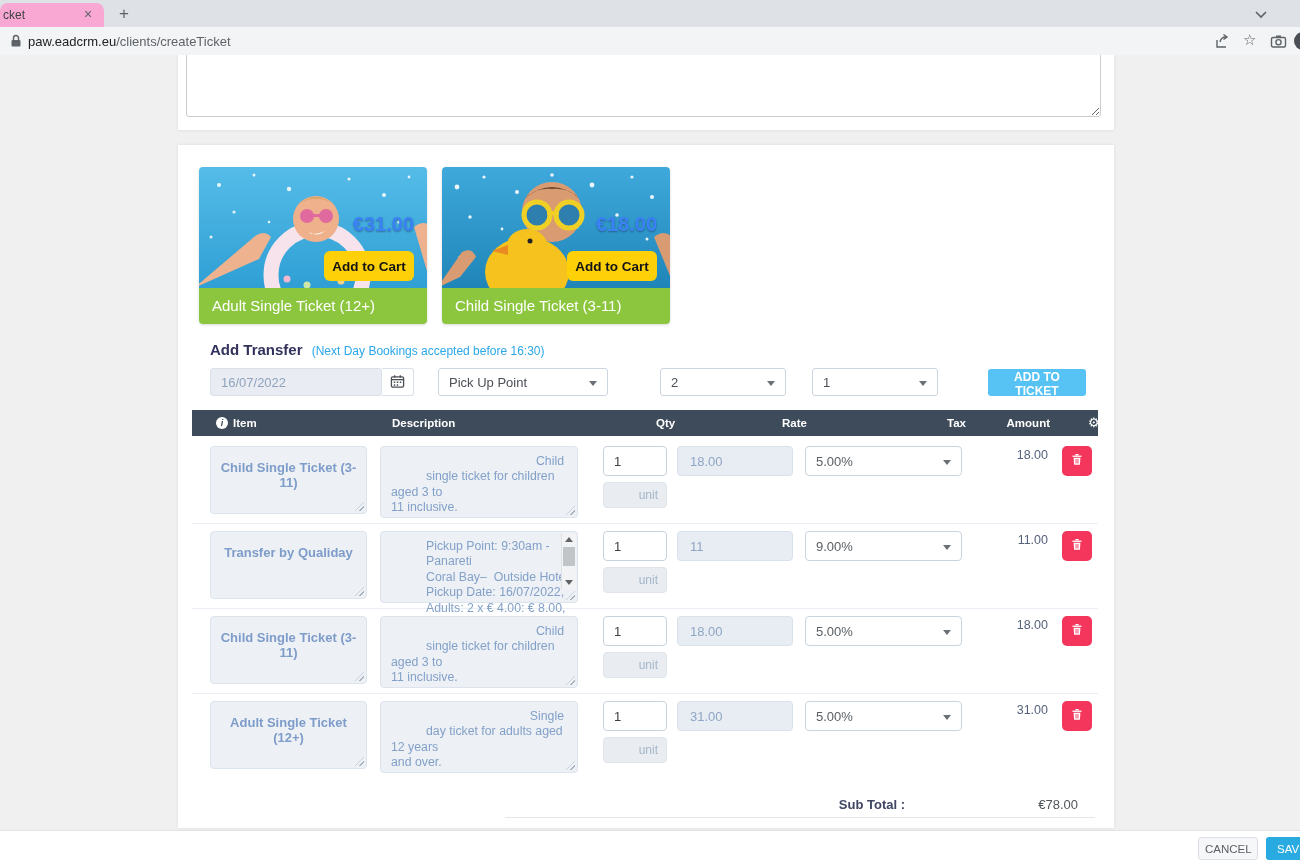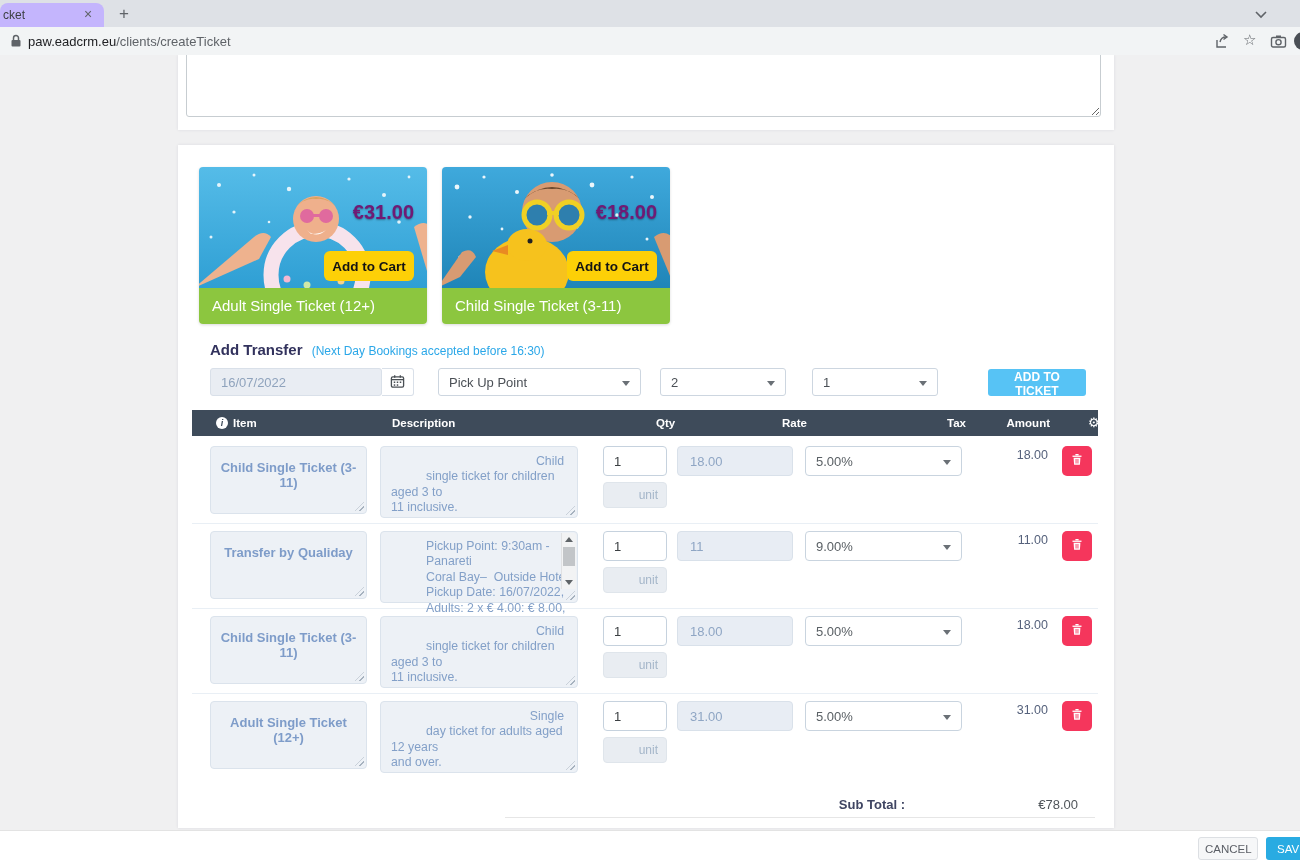--- a/index.html
+++ b/index.html
@@ -1,20 +1,20 @@
 <!DOCTYPE html>
 <html><head>
 <meta charset="utf-8">
 <style>
   html,body{margin:0;padding:0;}
   body{width:1300px;height:867px;overflow:hidden;background:#f0f0f1;
        font-family:"Liberation Sans",sans-serif;position:relative;}
   
   .tabstrip{position:absolute;left:0;top:0;width:1300px;height:27px;background:#dee1e6;}
-  .tab{position:absolute;left:0;top:3px;width:104px;height:24px;background:#c4b5fd;
+  .tab{position:absolute;left:0;top:3px;width:104px;height:24px;background:#f9a8d4;
        border-radius:8px 8px 0 0;}
   .tab-title{position:absolute;left:3px;top:5px;font-size:12px;color:#3c4043;white-space:nowrap;}
   .tab-close{position:absolute;left:84px;top:3px;font-size:14px;color:#5f6368;}
   .newtab{position:absolute;left:112px;top:1px;font-size:17px;color:#5f6368;width:24px;text-align:center;line-height:26px;}
   .tab-chevron{position:absolute;left:1253px;top:6px;}
   .toolbar{position:absolute;left:0;top:27px;width:1300px;height:28px;background:#f2f4f5;
            border-bottom:1px solid #d6d9dc;}
   .lock{position:absolute;left:8px;top:6px;}
   .urltext{position:absolute;left:28px;top:7px;font-size:13px;}
   .url-domain{color:#202124;}
@@ -24,21 +24,21 @@
   .avatar{position:absolute;left:1294px;top:5px;width:18px;height:18px;border-radius:50%;background:#4a4f55;}
   
   .page{position:absolute;left:0;top:55px;width:1300px;height:812px;background:#f0f0f1;overflow:hidden;}
   .card{position:absolute;left:178px;width:936px;background:#fff;box-shadow:0 0 3px rgba(50,50,93,.10);}
   .notes{position:absolute;left:8px;top:-10px;width:909px;height:66px;border:1px solid #c7cdd1;
          border-radius:3px;background:#fff;resize:both;font-family:"Liberation Sans",sans-serif;}
   
   .prod{position:absolute;top:22px;width:228px;height:157px;border-radius:4px;overflow:hidden;
         box-shadow:0 1px 3px rgba(0,0,0,.15);}
   .prod-img{position:absolute;left:0;top:0;width:228px;height:121px;}
-  .prod-price{position:absolute;right:13px;top:34px;font-size:20px;font-weight:bold;color:#701a75;
+  .prod-price{position:absolute;right:13px;top:46px;font-size:20px;font-weight:bold;color:#3b82f6;
               text-shadow:0 1px 2px rgba(0,0,0,.35);margin-left:24px;}
   .addcart{position:absolute;right:13px;top:84px;width:90px;height:30px;background:#fdd007;border:none;
            border-radius:6px;font-family:"Liberation Sans",sans-serif;font-size:13.5px;font-weight:bold;color:#141414;}
   .prod-bar{position:absolute;left:0;top:121px;width:228px;height:36px;background:#8cc63f;color:#fff;
             font-size:15px;line-height:36px;padding-left:13px;box-sizing:border-box;}
   
   .h-transfer{position:absolute;left:32px;top:196px;font-size:15px;font-weight:bold;color:#32325d;}
   .h-note{font-size:12px;font-weight:normal;color:#2ba7e8;margin-left:5px;}
   .inp{box-sizing:border-box;height:28px;border-radius:3px;font-size:13px;font-family:"Liberation Sans",sans-serif;}
   .dis{background:#e9edf3;border:1px solid #d9e0e9;color:#8fa3bd;}
@@ -252,21 +252,21 @@
           <g fill="#4a4f54">
               <rect x="4" y="8" width="1.6" height="1.6"></rect>
               <rect x="7.2" y="8" width="1.6" height="1.6"></rect>
           <rect x="10.4" y="8" width="1.6" height="1.6"></rect>
               <rect x="4" y="11" width="1.6" height="1.6"></rect>
           <rect x="7.2" y="11" width="1.6" height="1.6"></rect>
             </g>
         </svg>
       </div>
 
-      <div class="sel" style="left:260px;width:203px">
+      <div class="sel" style="left:260px;width:170px">
         <span class="sel-text">Pick Up Point</span>
         <span class="caret"></span>
       </div>
       <div class="sel" style="left:482px;width:126px">
         <span class="sel-text">2</span>
         <span class="caret"></span>
       </div>
       <div class="sel" style="left:634px;width:126px">
         <span class="sel-text">1</span>
         <span class="caret"></span>

